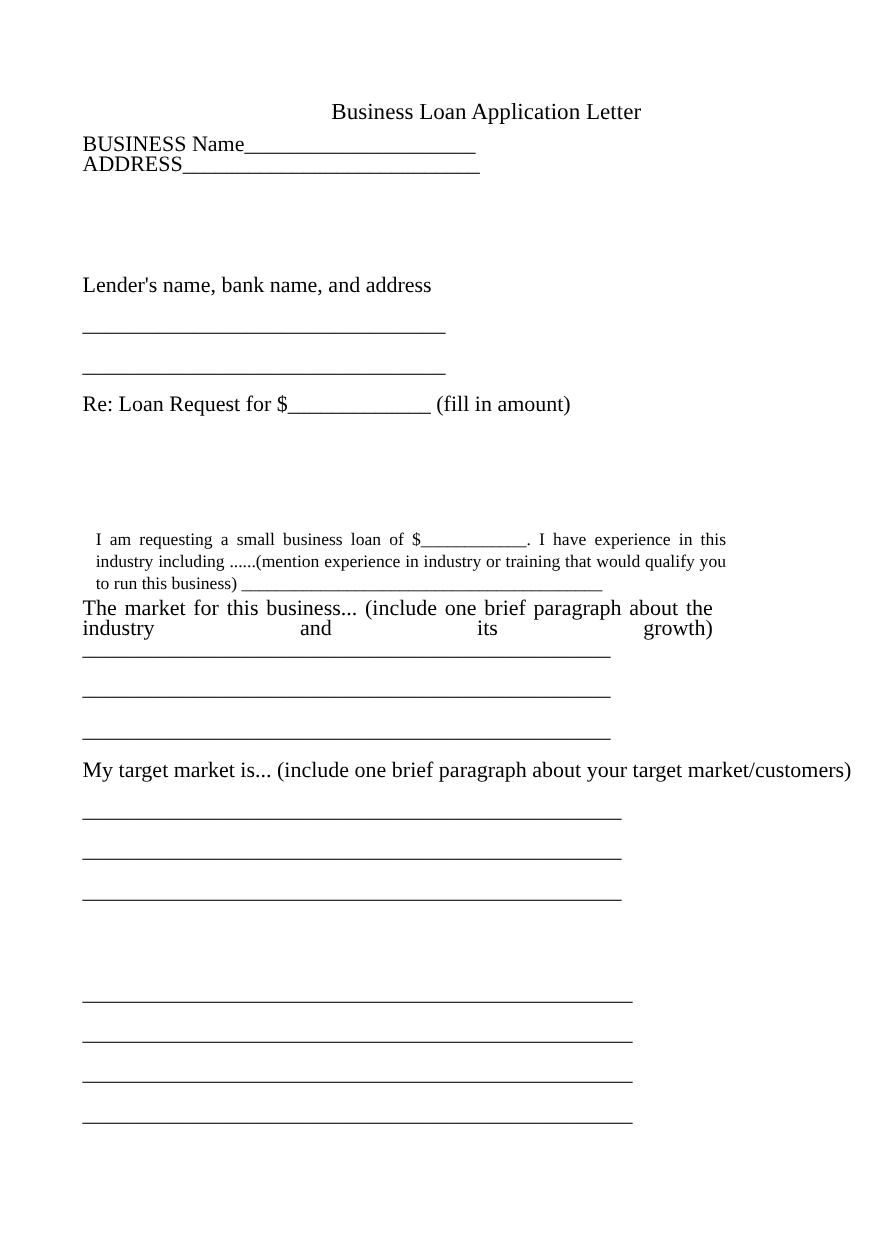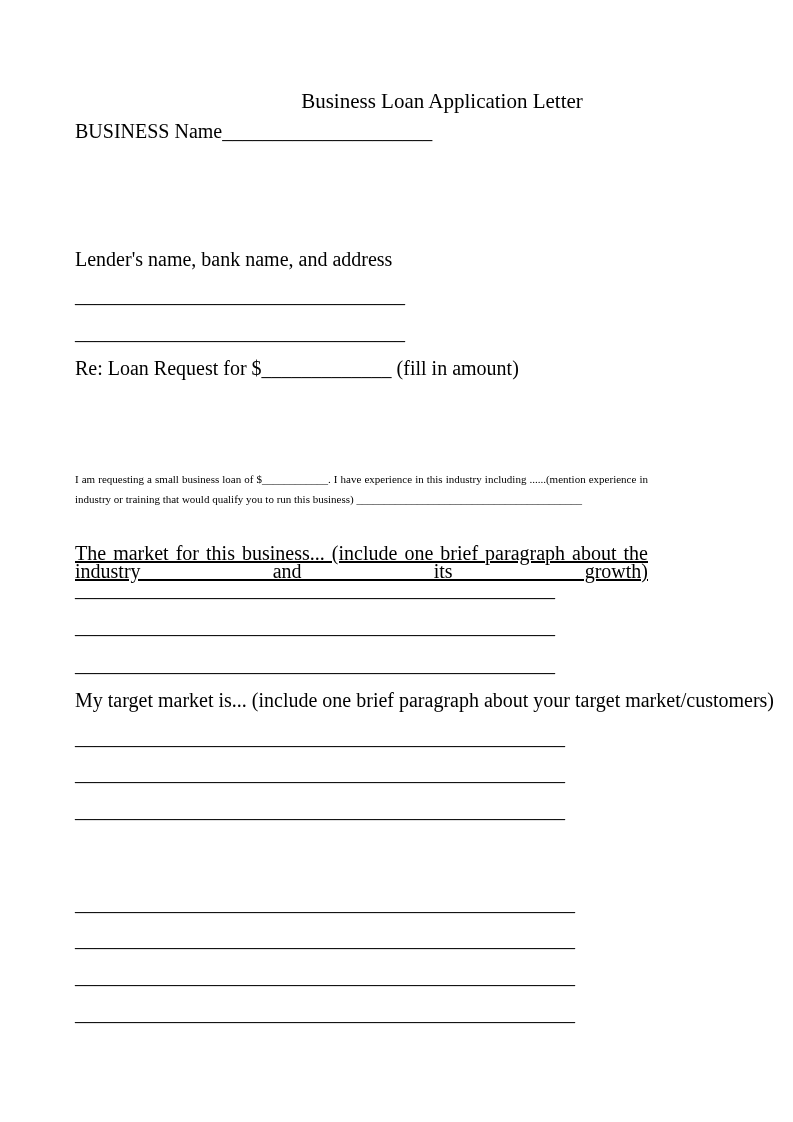--- a/index.html
+++ b/index.html
@@ -30,40 +30,40 @@
     left: 75px;
     width: 573px;
     font-size: 20px;
     line-height: 18px;
     white-space: pre;
   }
   .justify-last {
     white-space: normal;
     text-align: justify;
     text-align-last: justify;
-    text-decoration: underline;
   }
   .para {
     position: absolute;
     left: 75px;
     width: 573px;
-    margin: 0;
-    font-size: 11px;
+    margin: 12px;
+    font-size: 16px;
     line-height: 20px;
     text-align: justify;
   }
 </style>
 </head>
 <body>
 
 <div class="page">
 
   <h1 class="title">Business Loan Application Letter</h1>
 
   <div class="row" style="top:122px">BUSINESS Name_____________________</div>
+  <div class="row" style="top:140px">ADDRESS___________________________</div>
 
 
   <div class="row" style="top:250px">Lender's name, bank name, and address</div>
 
   <div class="row" style="top:286px">_________________________________</div>
   <div class="row" style="top:323px">_________________________________</div>
 
   <div class="row" style="top:359px">Re: Loan Request for $_____________ (fill in amount)</div>
 
 

